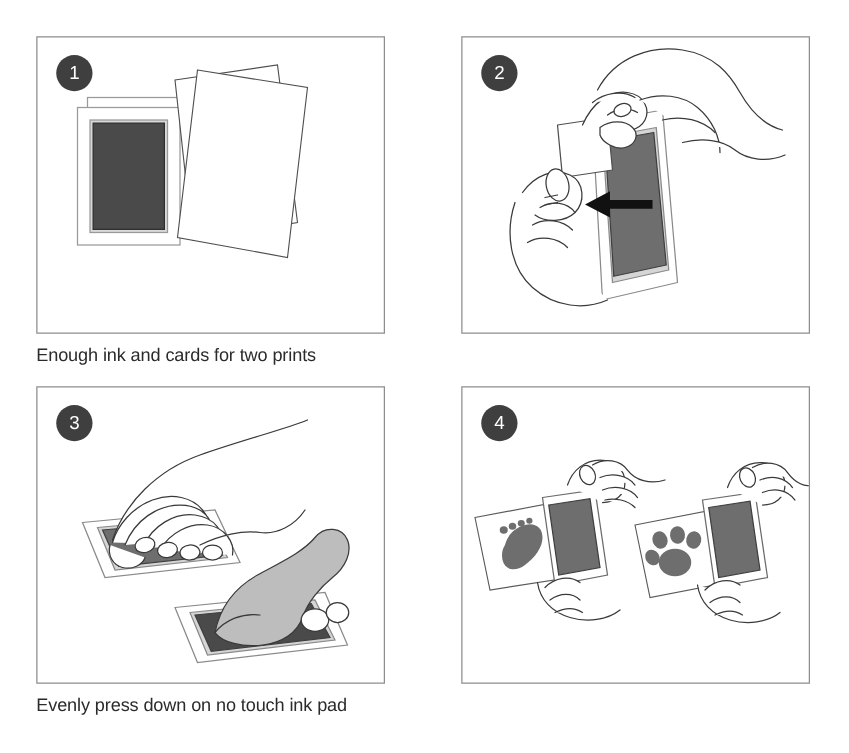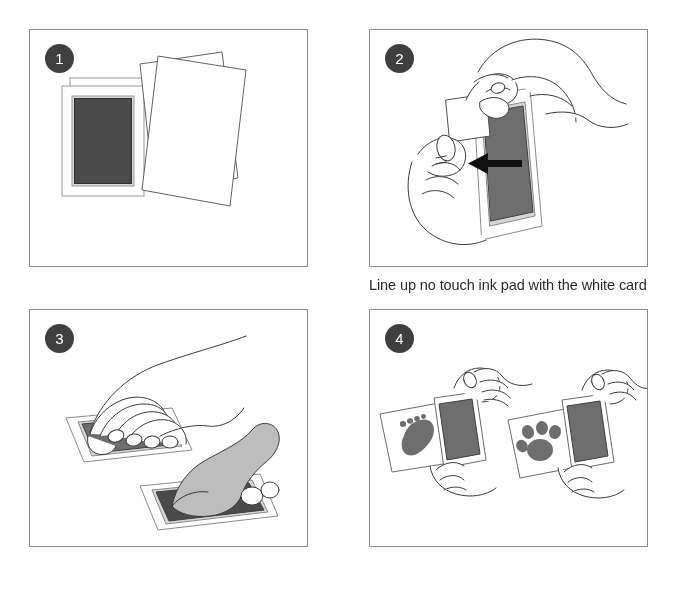--- a/index.html
+++ b/index.html
@@ -99,20 +99,21 @@
           </g>
           <g>
             <polygon points="110,34 192,22 208,148 124,162" fill="#ffffff" stroke="#4f4f4f" stroke-width="0.9"></polygon>
           </g>
           <g>
             <polygon points="128,26 216,40 200,176 112,160" fill="#ffffff" stroke="#4f4f4f" stroke-width="0.9"></polygon>
           </g>
         </svg>
         <div class="badge">1</div>
       </div>
+      <div class="caption">Enough ink and cards for two prints</div>
     </div>
 
     <div class="panel">
       <div class="panel-box">
         <svg class="panel-art" viewBox="0 0 279 238">
           <g fill="none" stroke="#3a3a3a" stroke-width="1" stroke-linejoin="round" stroke-linecap="round">
 
             <g>
               <polygon points="104,68 160,58 172,196 112,210" fill="#ffffff" stroke="#8a8a8a"></polygon>
               <polygon points="112,80 155,72 165,186 120,196" fill="#d5d5d5" stroke="#8a8a8a"></polygon>
@@ -149,21 +150,20 @@
 
           <g>
             <path d="M152,130 L118,130 L118,123 L98,133.5 L118,144 L118,137 L152,137 Z" fill="#111111"></path>
           </g>
 
           </svg>
           <div></div>
 
         <div class="badge">2</div>
       </div>
-      <div class="caption">Line up no touch ink pad with the white card</div>
     </div>
 
     <div class="panel">
       <div class="panel-box">
         <svg class="panel-art" viewBox="0 0 279 238">
 
           <g>
             <polygon points="36,108 142,98 162,140 54,152" fill="#ffffff" stroke="#8a8a8a" stroke-width="1"></polygon>
             <polygon points="48,112 136,104 152,136 62,146" fill="#d5d5d5" stroke="#8a8a8a" stroke-width="1"></polygon>
             <polygon points="52,114 133,107 148,134 65,143" fill="#6e6e6e" stroke="#3f3f3f" stroke-width="1"></polygon>
@@ -194,20 +194,21 @@
             <ellipse cx="222" cy="186" rx="11" ry="9" fill="#ffffff"></ellipse>
             <ellipse cx="240" cy="180" rx="9" ry="8" fill="#ffffff"></ellipse>
             <path d="M142,196 C150,186 164,180 178,182" fill="none"></path>
           </g>
 
           </svg>
           <div></div>
 
         <div class="badge">3</div>
       </div>
+      <div class="caption">Evenly press down on no touch ink pad</div>
     </div>
 
     <div class="panel">
       <div class="panel-box">
         <svg class="panel-art" viewBox="0 0 279 238">
 
           <g>
             <polygon points="10,104 74,92 86,152 22,162" fill="#ffffff" stroke="#5a5a5a" stroke-width="0.9"></polygon>
             <g fill="#6e6e6e">
               <path d="M34,126 C36,118 42,112 50,110 C58,108 64,112 64,120 C64,128 58,136 50,142 C42,148 34,146 32,138 C31,133 32,129 34,126 Z"></path>

